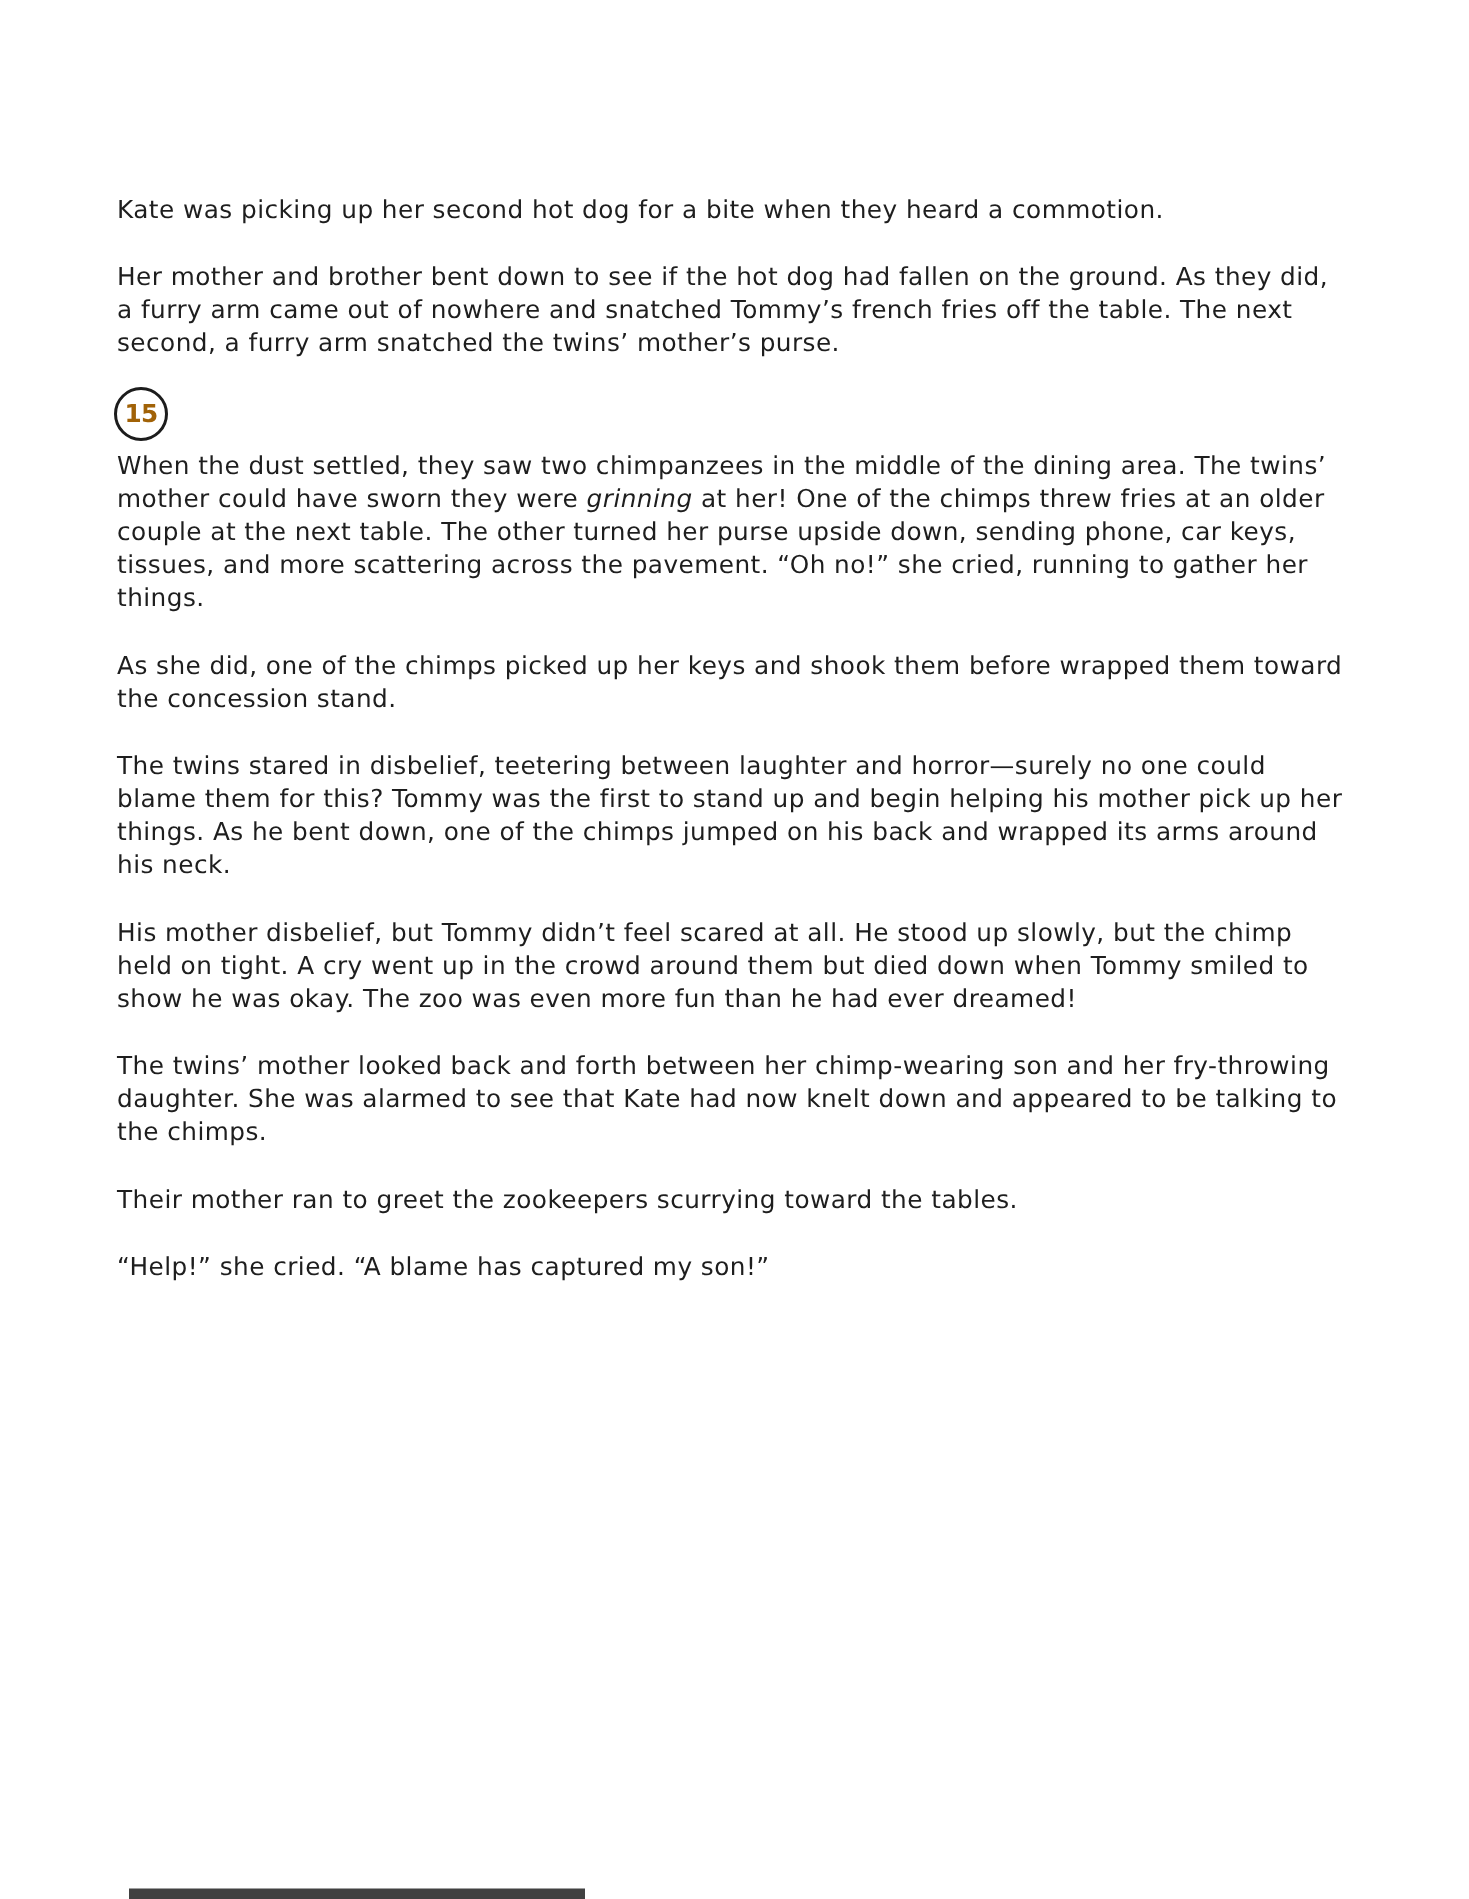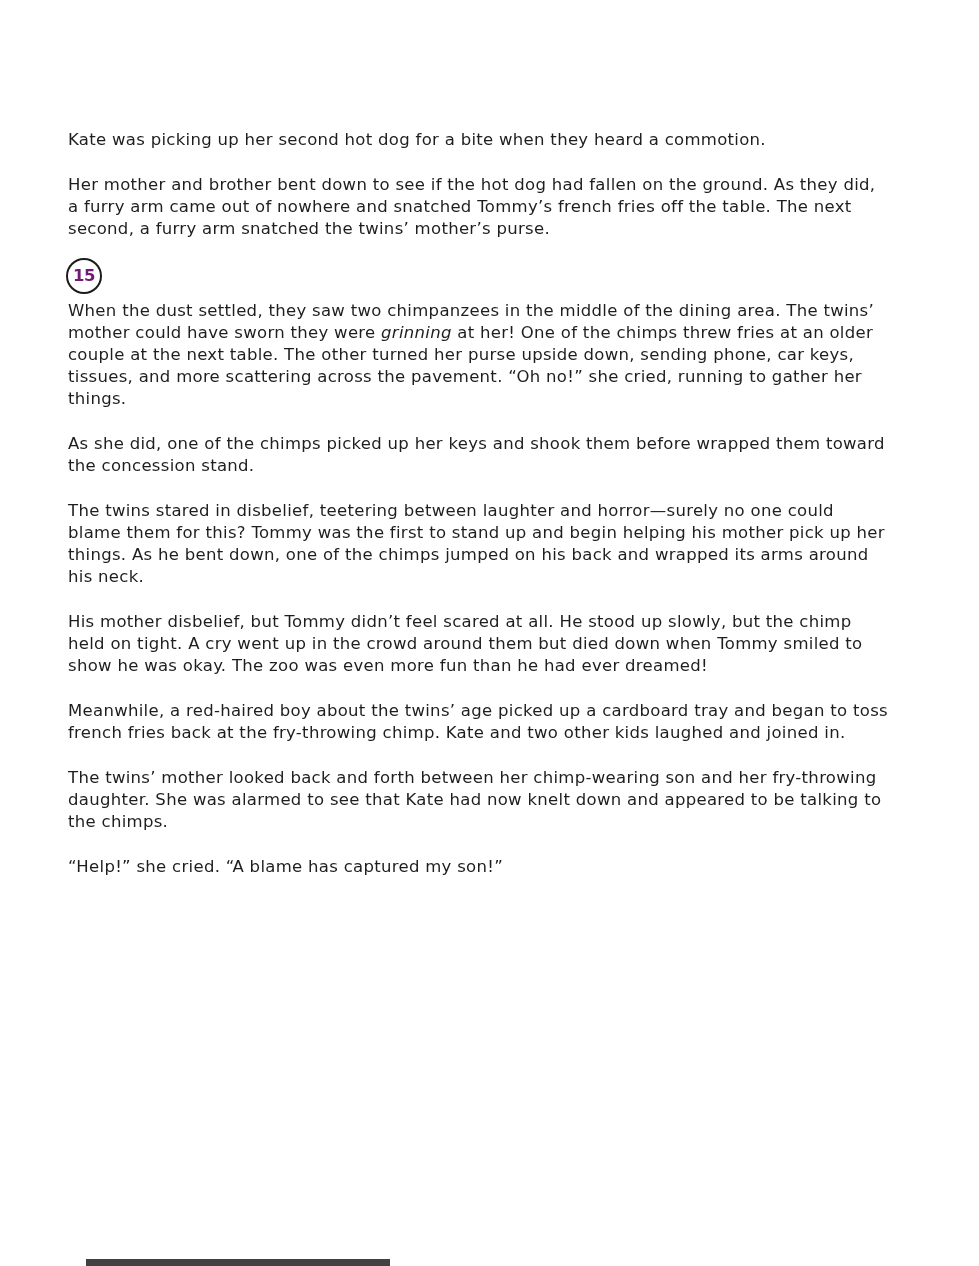--- a/index.html
+++ b/index.html
@@ -6,21 +6,21 @@
   body {
     width: 979px;
     height: 1266px;
     position: relative;
     background: #ffffff;
     overflow: hidden;
     font-family: "DejaVu Sans", "Liberation Sans", sans-serif;
   }
   .passage {
     position: absolute;
-    left: 68px;
+    left: 78px;
     top: 129px;
     width: 822px;
     color: #1e1e1e;
     font-size: 16.5px;
     line-height: 22px;
     letter-spacing: 0.3px;
     text-align: left;
   }
   .para { margin: 0 0 23px 0; }
   .para em { font-style: italic; }
@@ -34,21 +34,21 @@
     height: 36px;
     margin-left: -2px;
     border: 2.5px solid #1c1c1c;
     border-radius: 50%;
     display: flex;
     align-items: center;
     justify-content: center;
     font-weight: bold;
     font-size: 16.5px;
     letter-spacing: -0.5px;
-    color: #701a75;
+    color: #a16207;
     background: #ffffff;
   }
   .footer-bar {
     position: absolute;
     left: 86px;
     bottom: 0;
     width: 304px;
     height: 7px;
     background: #414141;
   }
@@ -64,19 +64,19 @@
   <div class="badge-row">
     <div class="badge">
       <span>15</span>
     </div>
   </div>
   <div id="passage-bottom">
       <p class="para"><span>When the dust settled, they saw two chimpanzees in the middle of the dining area. The twins’ mother could have sworn they were </span><em>grinning</em><span> at her! One of the chimps threw fries at an older couple at the next table. The other turned her purse upside down, sending phone, car keys, tissues, and more scattering across the pavement. “Oh no!” she cried, running to gather her things.</span></p>
       <p class="para"><span>As she did, one of the chimps picked up her keys and shook them before wrapped them toward the concession stand.</span></p>
       <p class="para"><span>The twins stared in disbelief, teetering between laughter and horror—surely no one could blame them for this? Tommy was the first to stand up and begin helping his mother pick up her things. As he bent down, one of the chimps jumped on his back and wrapped its arms around his neck.</span></p>
       <p class="para"><span>His mother disbelief, but Tommy didn’t feel scared at all. He stood up slowly, but the chimp held on tight. A cry went up in the crowd around them but died down when Tommy smiled to show he was okay. The zoo was even more fun than he had ever dreamed!</span></p>
-      <p class="para"><span>Meanwhile, a red-haired boy about the twins’ age picked up a cardboard tray and began to toss french fries back at the fry-throwing chimp. Kate and two other kids laughed and joined in.</span></p>
       <p class="para"><span>The twins’ mother looked back and forth between her chimp-wearing son and her fry-throwing daughter. She was alarmed to see that Kate had now knelt down and appeared to be talking to the chimps.</span></p>
+      <p class="para"><span>Their mother ran to greet the zookeepers scurrying toward the tables.</span></p>
       <p class="para"><span>“Help!” she cried. “A blame has captured my son!”</span></p>
     </div>
 </div>
 
 <div class="footer-bar"></div>
 
 </body></html>

